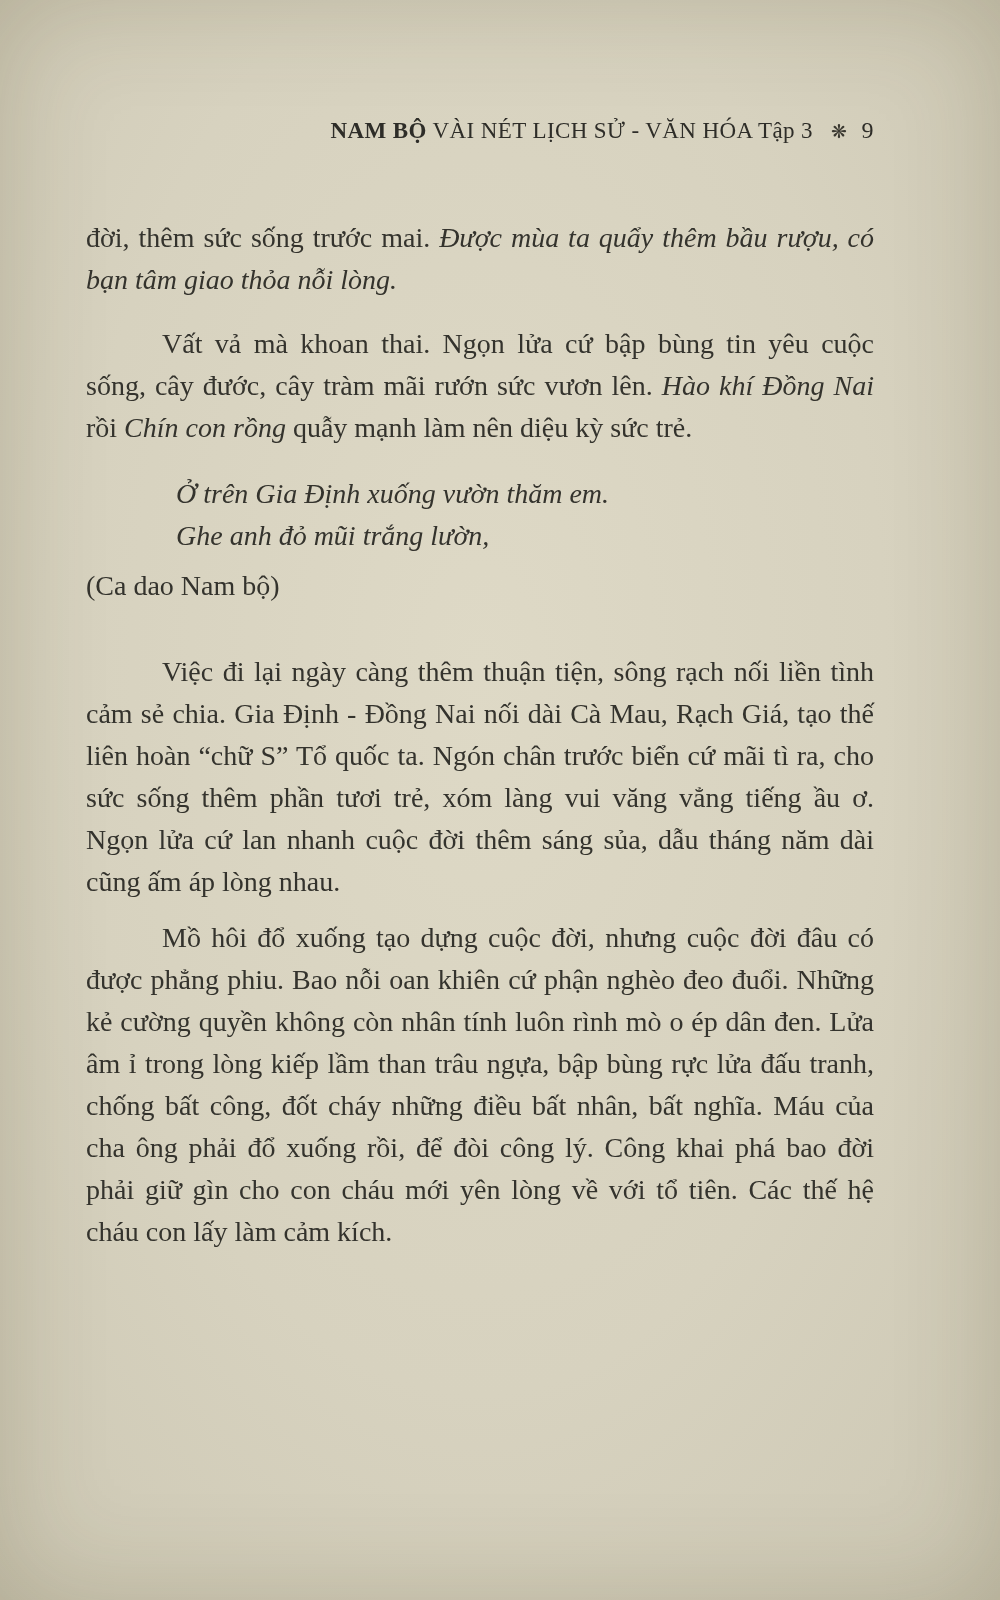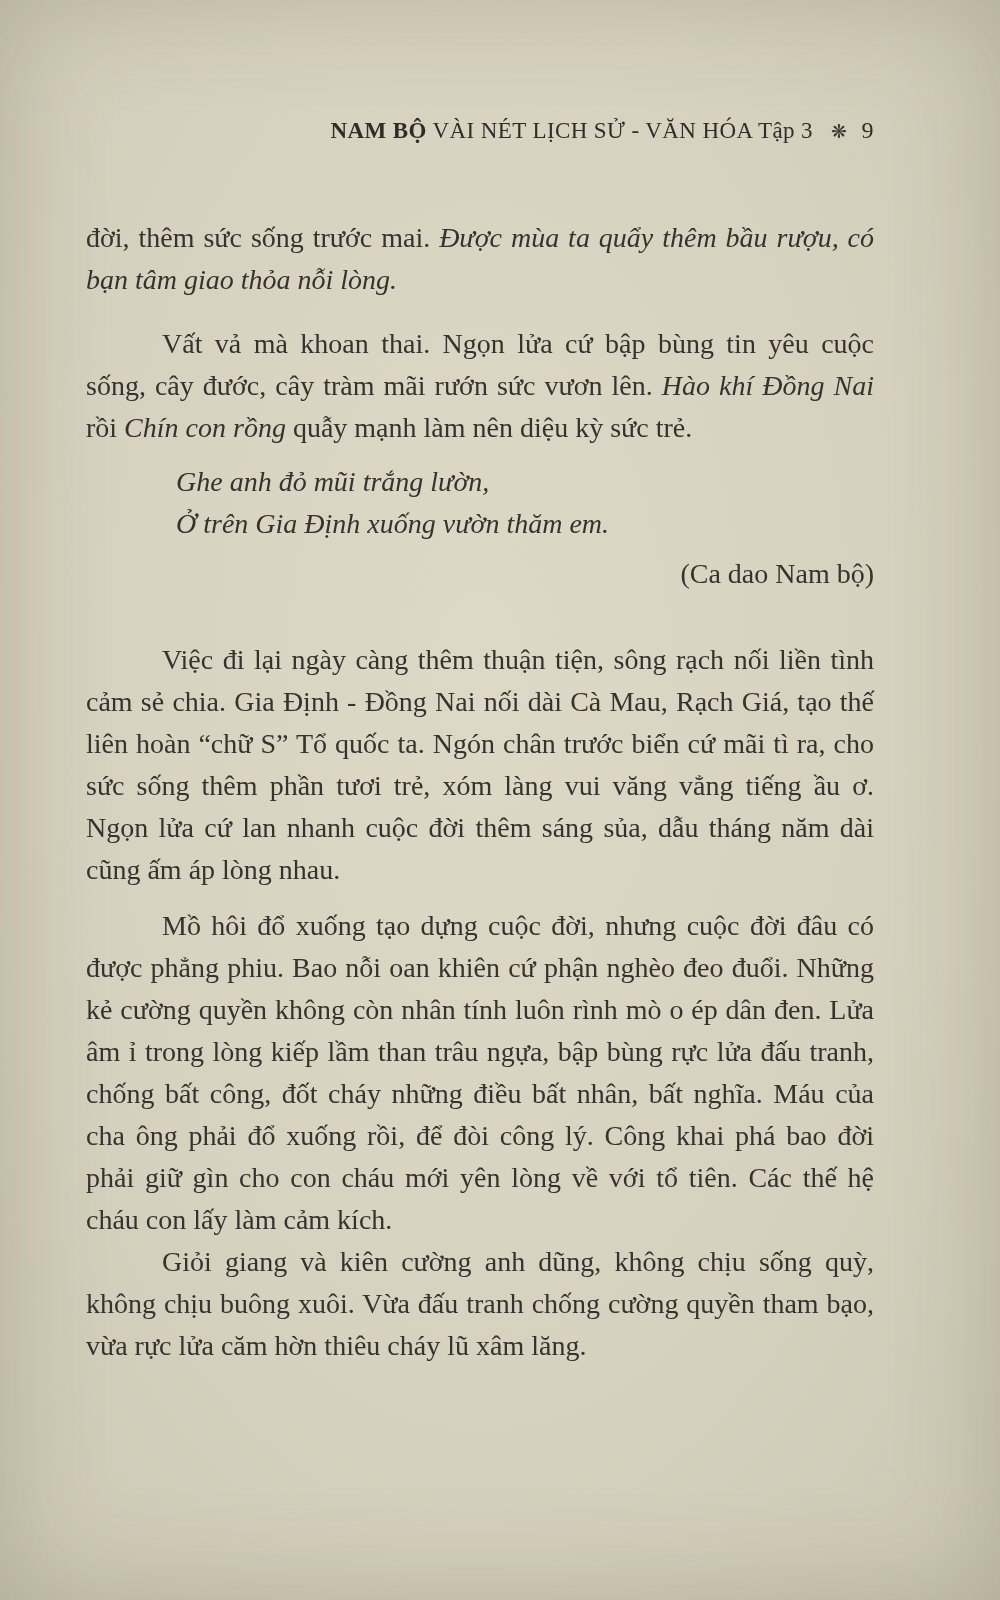--- a/index.html
+++ b/index.html
@@ -41,29 +41,29 @@
     padding: 0 8px 0 12px;
     font-family: "DejaVu Sans", sans-serif;
     font-size: 19px;
     color: #3a3830;
   }
   .pagenum { font-size: 24px; }
   p { text-align: justify; }
   .indent { text-indent: 76px; }
   .it { font-style: italic; }
   .p1 { margin-bottom: 22px; }
-  .p2 { margin-bottom: 12px; }
+  .p2 { margin-bottom: 24px; }
   .verse {
     padding-left: 90px;
     font-style: italic;
     text-align: left;
     margin-bottom: 8px;
   }
   .attribution {
-    text-align: right;
+    text-align: left;
     margin-bottom: 14px;
   }
   .p3 { margin-bottom: 14px; margin-top: 44px; }
   .p4 { }
 </style>
 </head>
 <body>
 
 <div class="page">
   <div class="text-block">
@@ -74,26 +74,25 @@
       <span>Tập 3</span>
       <span class="ornament">❋</span>
       <span class="pagenum">9</span>
     </div>
 
     <p class="p1"><span>đời, thêm sức sống trước mai. </span><span class="it">Được mùa ta quẩy thêm bầu rượu, có bạn tâm giao thỏa nỗi lòng.</span></p>
 
     <p class="p2 indent"><span>Vất vả mà khoan thai. Ngọn lửa cứ bập bùng tin yêu cuộc sống, cây đước, cây tràm mãi rướn sức vươn lên. </span><span class="it">Hào khí Đồng Nai</span><span> rồi </span><span class="it">Chín con rồng</span><span> quẫy mạnh làm nên diệu kỳ sức trẻ.</span></p>
 
     <div class="verse">
+      <div>Ở trên Gia Định xuống vườn thăm em.</div>
       <div>Ghe anh đỏ mũi trắng lườn,</div>
-      <div>Ở trên Gia Định xuống vườn thăm em.</div>
     </div>
 
     <p class="attribution">(Ca dao Nam bộ)</p>
 
     <p class="p3 indent">Việc đi lại ngày càng thêm thuận tiện, sông rạch nối liền tình cảm sẻ chia. Gia Định - Đồng Nai nối dài Cà Mau, Rạch Giá, tạo thế liên hoàn “chữ S” Tổ quốc ta. Ngón chân trước biển cứ mãi tì ra, cho sức sống thêm phần tươi trẻ, xóm làng vui văng vẳng tiếng ầu ơ. Ngọn lửa cứ lan nhanh cuộc đời thêm sáng sủa, dẫu tháng năm dài cũng ấm áp lòng nhau.</p>
 
     <p class="p4 indent">Mồ hôi đổ xuống tạo dựng cuộc đời, nhưng cuộc đời đâu có được phẳng phiu. Bao nỗi oan khiên cứ phận nghèo đeo đuổi. Những kẻ cường quyền không còn nhân tính luôn rình mò o ép dân đen. Lửa âm ỉ trong lòng kiếp lầm than trâu ngựa, bập bùng rực lửa đấu tranh, chống bất công, đốt cháy những điều bất nhân, bất nghĩa. Máu của cha ông phải đổ xuống rồi, để đòi công lý. Công khai phá bao đời phải giữ gìn cho con cháu mới yên lòng về với tổ tiên. Các thế hệ cháu con lấy làm cảm kích.</p>
 
-    <p class="indent">Giỏi giang và kiên cường anh dũng, không chịu sống quỳ, không chịu buông xuôi. Vừa đấu tranh chống cường quyền tham bạo, vừa rực lửa căm hờn thiêu cháy lũ xâm lăng.</p>
 
   </div>
 </div>
 
 </body></html>

